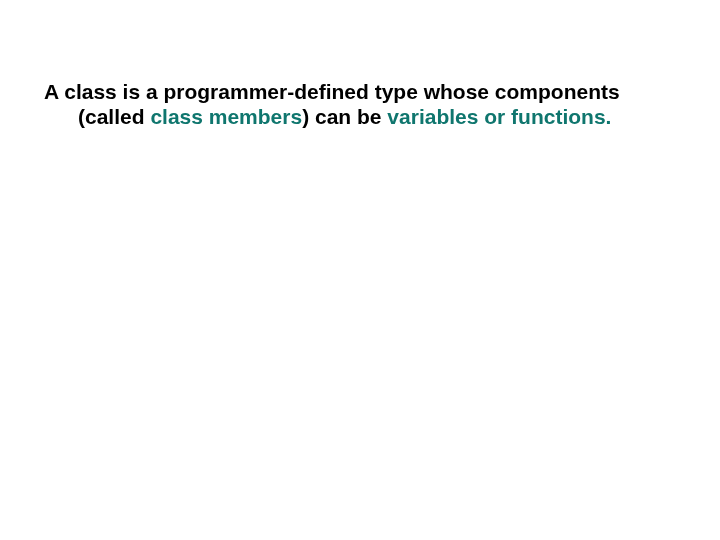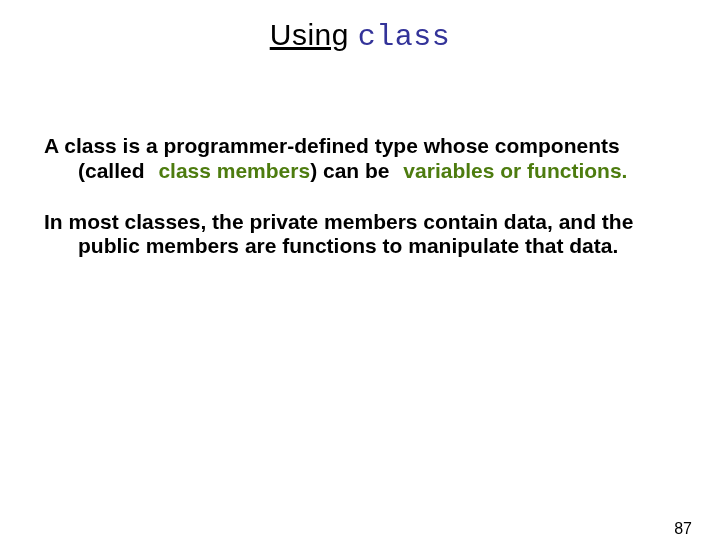--- a/index.html
+++ b/index.html
@@ -39,46 +39,40 @@
     font-size: 21px;
     line-height: 1.18;
     font-weight: bold;
   }
   .para {
     margin: 0 0 26px 0;
     text-indent: -34px;
     padding-left: 34px;
   }
   .red {
-    color: #4d7c0f;
-    margin-left: 8px;
+    color: #0f766e;
   }
   .pagenum {
     position: absolute;
     right: 28px;
     bottom: 20px;
     font-size: 16px;
     font-weight: normal;
   }
 </style>
 </head>
 <body>
 
 <div class="slide">
 
-  <h1 class="title">
-    <span class="word1">Using</span>
-    <span class="word2">class</span>
-  </h1>
 
   <div class="body">
 
     <p class="para"><span>A class is a programmer-defined type whose components (called </span><span class="red">class members</span><span>) can be </span><span class="red">variables or functions.</span><span></span></p>
 
 
 
-    <p class="para">In most classes, the private members contain data, and the public members are functions to manipulate that data.</p>
 
   </div>
 
   <div class="pagenum">87</div>
 
 </div>
 
 </body></html>

